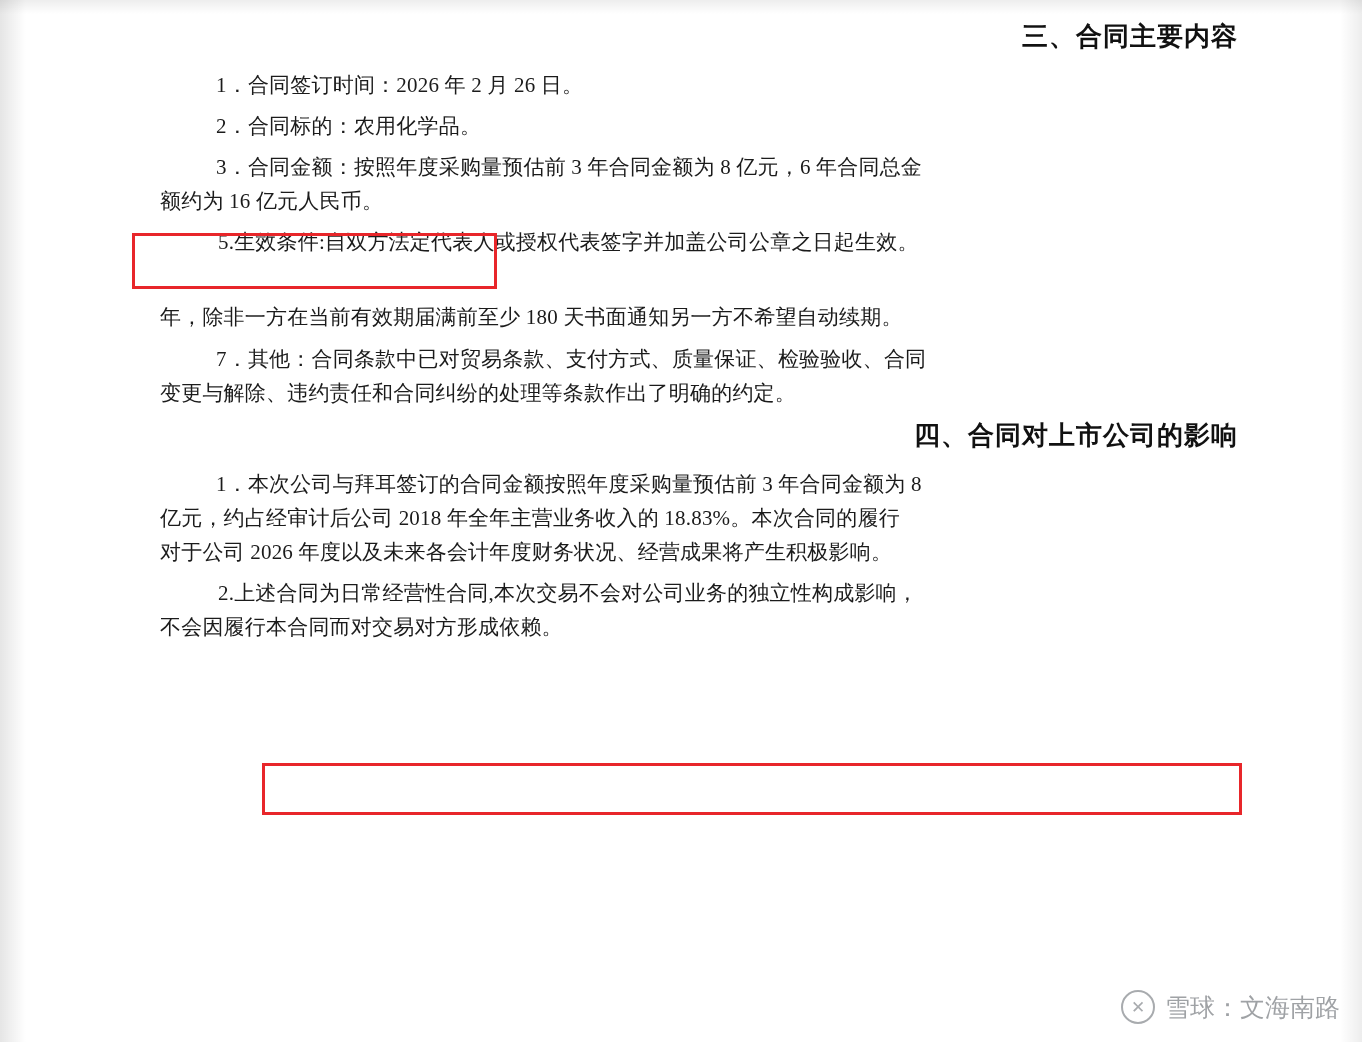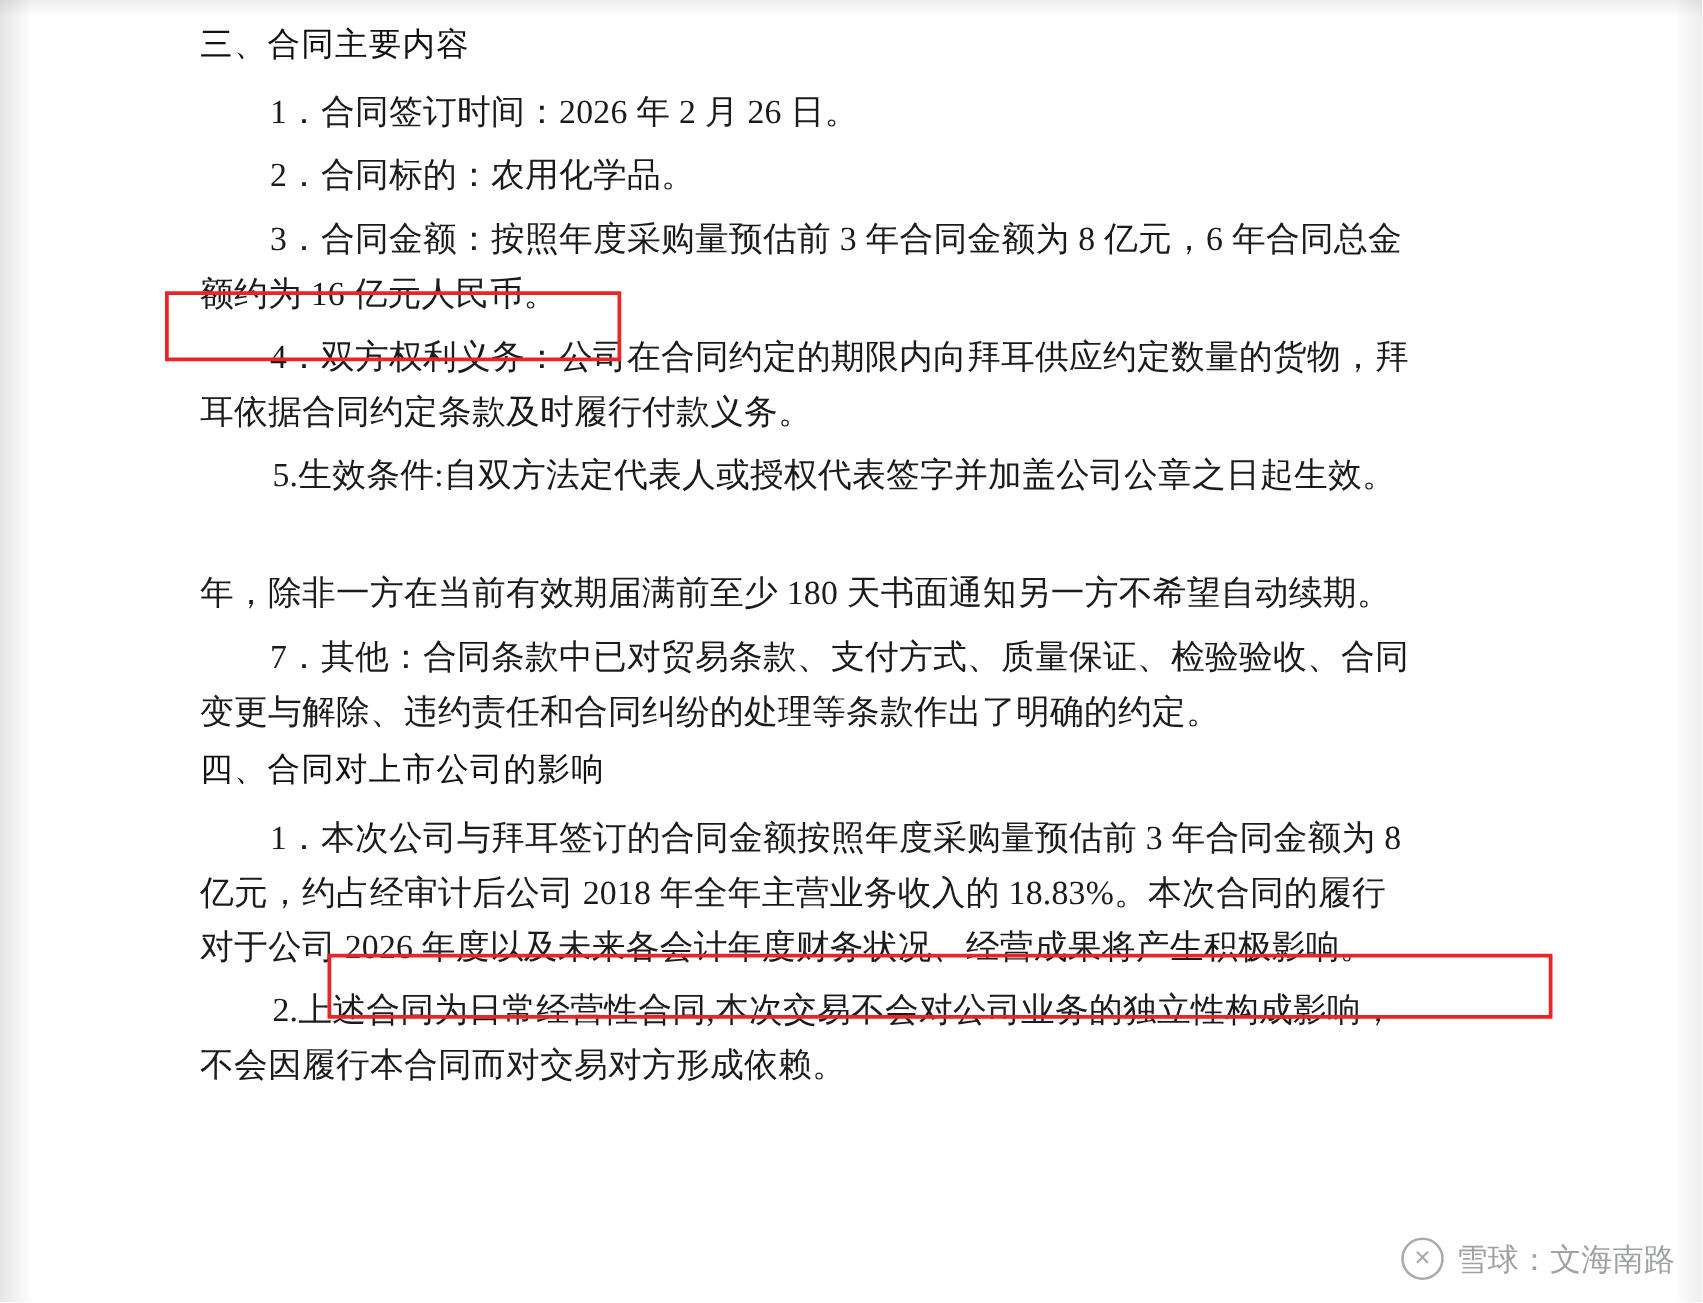--- a/index.html
+++ b/index.html
@@ -23,29 +23,30 @@
     box-sizing: border-box;
   }
   .content {
     position: absolute;
     left: 160px;
     top: 18px;
     width: 1078px;
   }
   h2.section-heading {
     font-family: "DejaVu Sans", "Liberation Sans", sans-serif;
-    font-weight: normal;
+    font-weight: bold;
     font-size: 26px;
     letter-spacing: 1px;
     margin: 0 0 14px 0;
     line-height: 1.4;
     color: #111;
+    text-align: right;
   }
   .para {
-    font-size: 27px;
+    font-size: 21px;
     line-height: 1.62;
     margin: 0 0 7px 0;
     text-align: justify;
     letter-spacing: 0.2px;
     color: #1b1b1b;
   }
   .para .lead {
     padding-left: 56px;
   }
   .para .lead-small {
@@ -142,24 +143,20 @@
 
     <p class="para">
       <span class="lead">2．合同标的：农用化学品。</span>
     </p>
 
     <p class="para">
       <span class="lead">3．合同金额：按照年度采购量预估前 3 年合同金额为 8 亿元，6 年合同总金</span><br>
       <span>额约为 16 亿元人民币。</span>
     </p>
 
-    <p class="para">
-      <span class="lead">4．双方权利义务：公司在合同约定的期限内向拜耳供应约定数量的货物，拜</span><br>
-      <span>耳依据合同约定条款及时履行付款义务。</span>
-    </p>
 
     <p class="para">
       <span class="lead-small">5.生效条件:自双方法定代表人或授权代表签字并加盖公司公章之日起生效。</span>
     </p>
 
     <p class="para">
       <br>
       <span>年，除非一方在当前有效期届满前至少 180 天书面通知另一方不希望自动续期。</span>
     </p>
 

